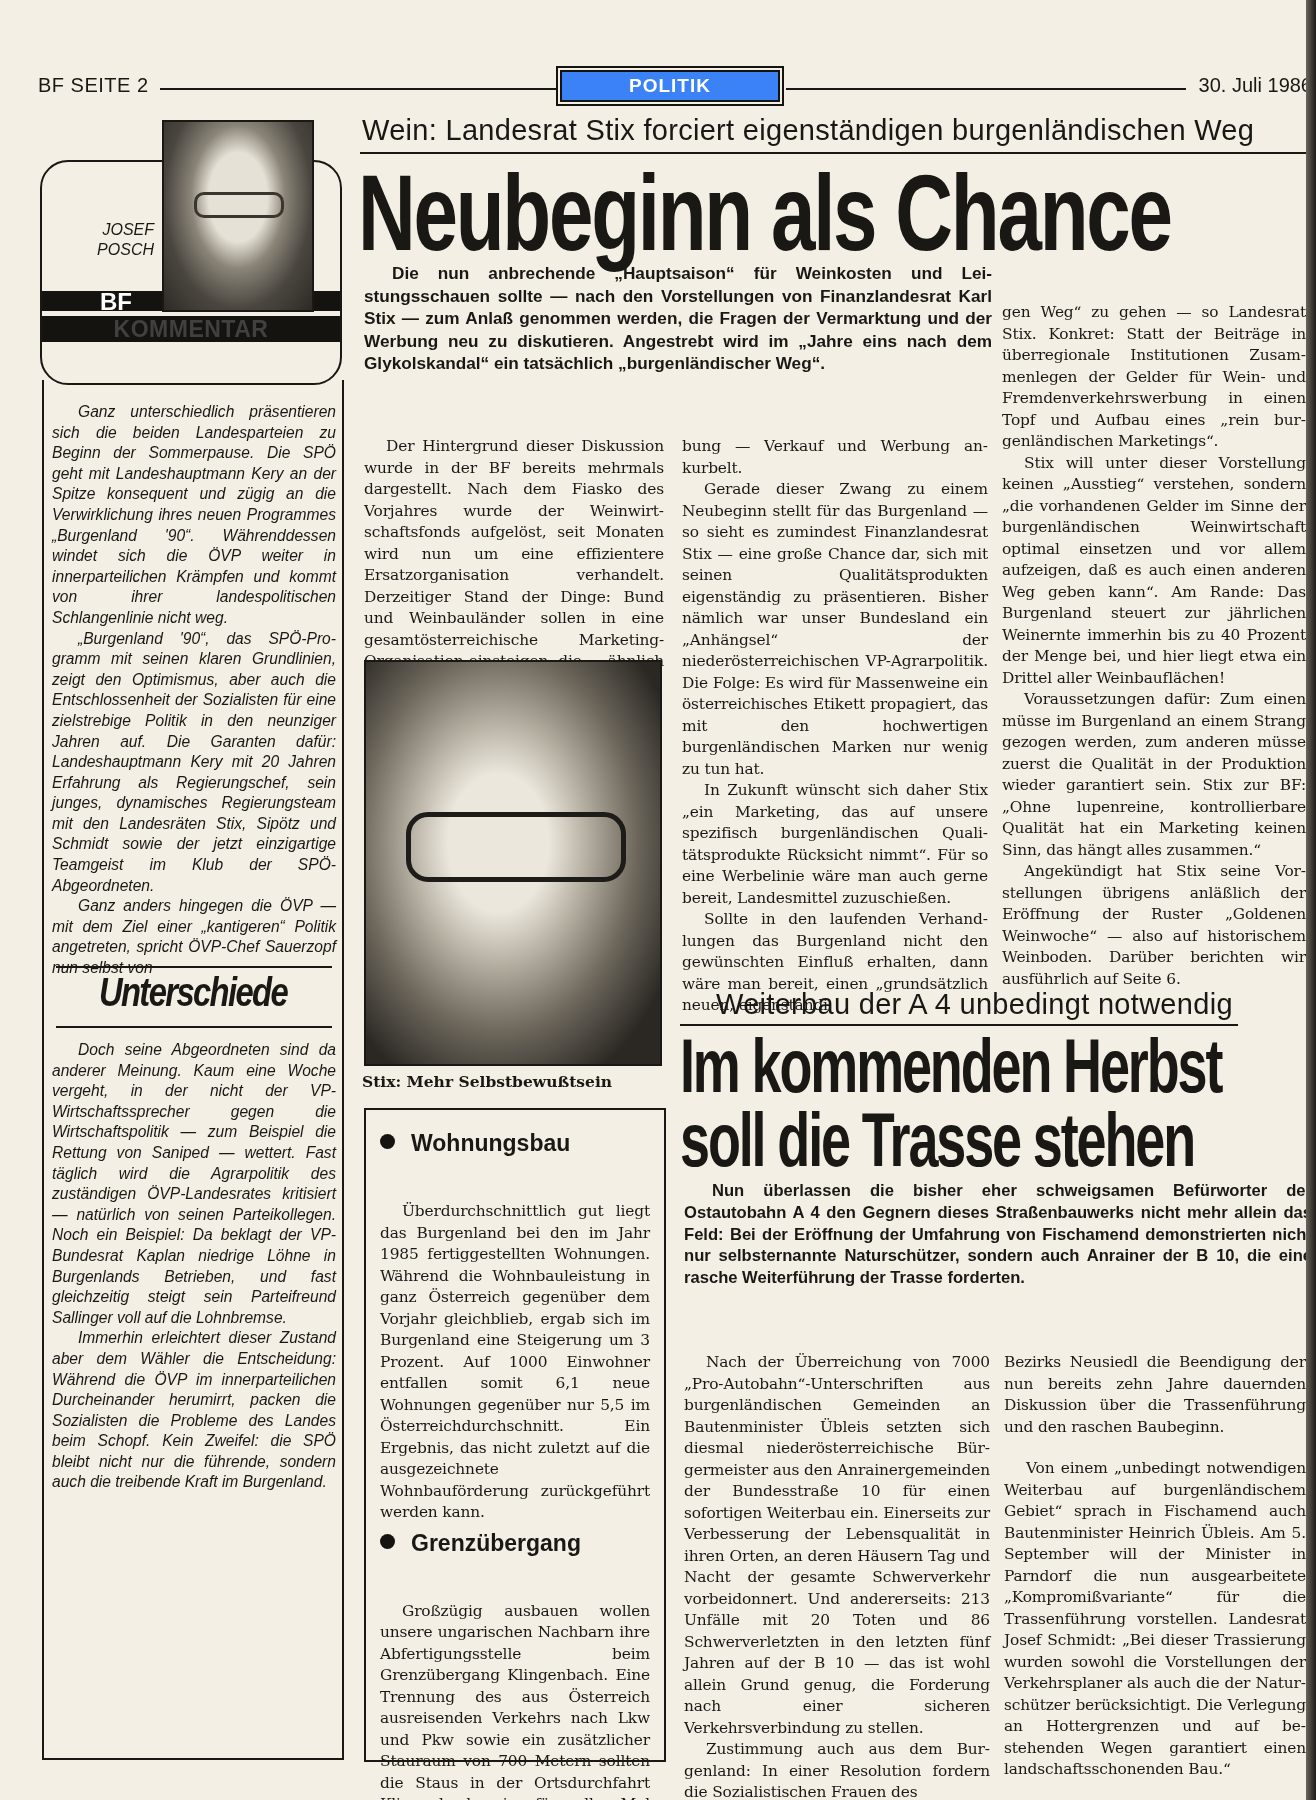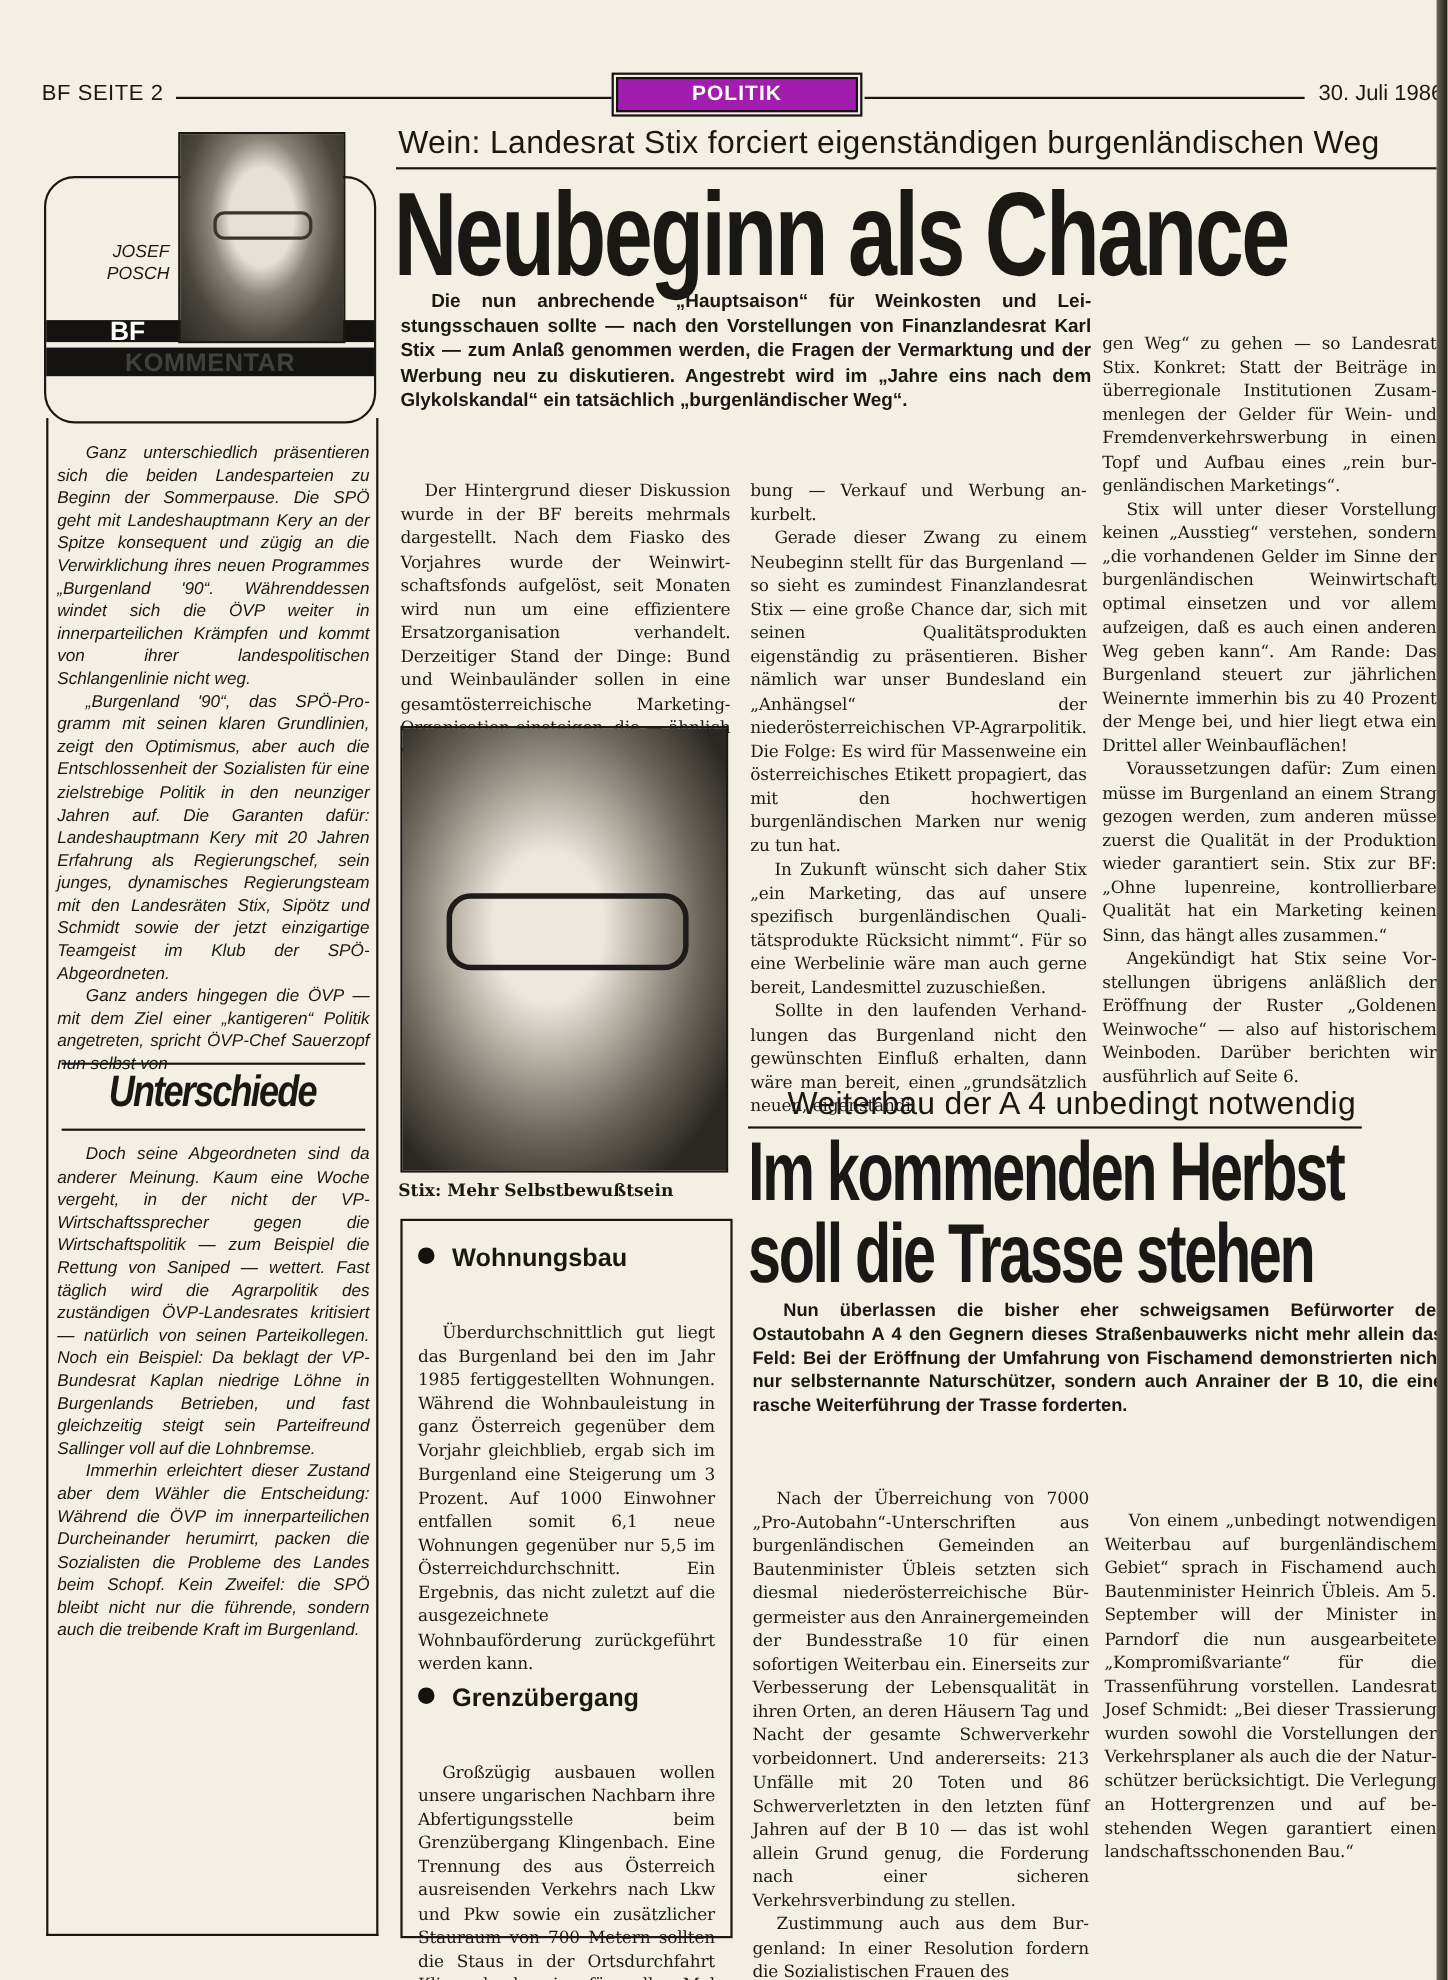--- a/index.html
+++ b/index.html
@@ -11,21 +11,21 @@
     overflow: hidden;
     font-family: "DejaVu Serif", serif;
   }
   .abs { position: absolute; }
 
   
   .mast-left { left: 38px; top: 74px; font-family: "Liberation Sans", sans-serif; font-size: 20px; letter-spacing: 0.5px; }
   .mast-rule { height: 2px; background: #1a1815; top: 88px; }
   .mast-section {
     left: 560px; top: 70px; width: 220px; height: 32px;
-    background: #a21caf; color: #fff; border: 2px solid #151310; outline: 2px solid #151310; outline-offset: 2px;
+    background: #3b82f6; color: #fff; border: 2px solid #151310; outline: 2px solid #151310; outline-offset: 2px;
     font-family: "Liberation Sans", sans-serif; font-weight: bold; font-size: 19px;
     text-align: center; line-height: 28px; letter-spacing: 1px;
   }
   .mast-date { right: 4px; top: 74px; font-family: "Liberation Sans", sans-serif; font-size: 20px; }
 
   
   .kom-box {
     left: 40px; top: 160px; width: 302px; height: 225px;
     border: 2px solid #1a1815; border-radius: 28px;
   }
@@ -182,17 +182,18 @@
   <div class="abs lead" style="left:684px; top:1180px; width:628px; font-size:16.6px; line-height:21.8px;">
     <p>Nun überlassen die bisher eher schweigsamen Befürworter der Ostautobahn A 4 den Gegnern dieses Straßenbauwerks nicht mehr allein das Feld: Bei der Eröffnung der Umfahrung von Fischamend demonstrierten nicht nur selbsternannte Naturschützer, sondern auch Anrainer der B 10, die eine rasche Weiterführung der Trasse forderten.</p>
   </div>
 
   <div class="abs col" style="left:684px; top:1308px; width:306px;">
     <p>Nach der Überreichung von 7000 „Pro-Autobahn“-Unterschriften aus burgenländischen Gemeinden an Bautenminister Übleis setzten sich diesmal niederösterreichische Bür­germeister aus den Anrainerge­meinden der Bundesstraße 10 für einen sofortigen Weiterbau ein. Einerseits zur Verbesserung der Lebensqualität in ihren Orten, an deren Häusern Tag und Nacht der gesamte Schwerverkehr vorbeidon­nert. Und andererseits: 213 Unfälle mit 20 Toten und 86 Schwerverlet­zten in den letzten fünf Jahren auf der B 10 — das ist wohl allein Grund genug, die Forderung nach einer sicheren Verkehrsverbindung zu stellen.</p>
     <p>Zustimmung auch aus dem Bur­genland: In einer Resolution for­dern die Sozialistischen Frauen des</p>
   </div>
 
   <div class="abs col" style="left:1004px; top:1308px; width:302px;">
+    <p class="noind">Bezirks Neusiedl die Beendigung der nun bereits zehn Jahre dauern­den Diskussion über die Trassen­führung und den raschen Baube­ginn.</p>
     <p class="gap">Von einem „unbedingt notwendi­gen Weiterbau auf burgenländi­schem Gebiet“ sprach in Fischa­mend auch Bautenminister Hein­rich Übleis. Am 5. September will der Minister in Parndorf die nun ausgearbeitete „Kompromißva­riante“ für die Trassenführung vor­stellen. Landesrat Josef Schmidt: „Bei dieser Trassierung wurden so­wohl die Vorstellungen der Ver­kehrsplaner als auch die der Natur­schützer berücksichtigt. Die Verle­gung an Hottergrenzen und auf be­stehenden Wegen garantiert einen landschaftsschonenden Bau.“</p>
   </div>
 </article>
 
 <div class="abs edge-shadow"></div>
 
 </body></html>

